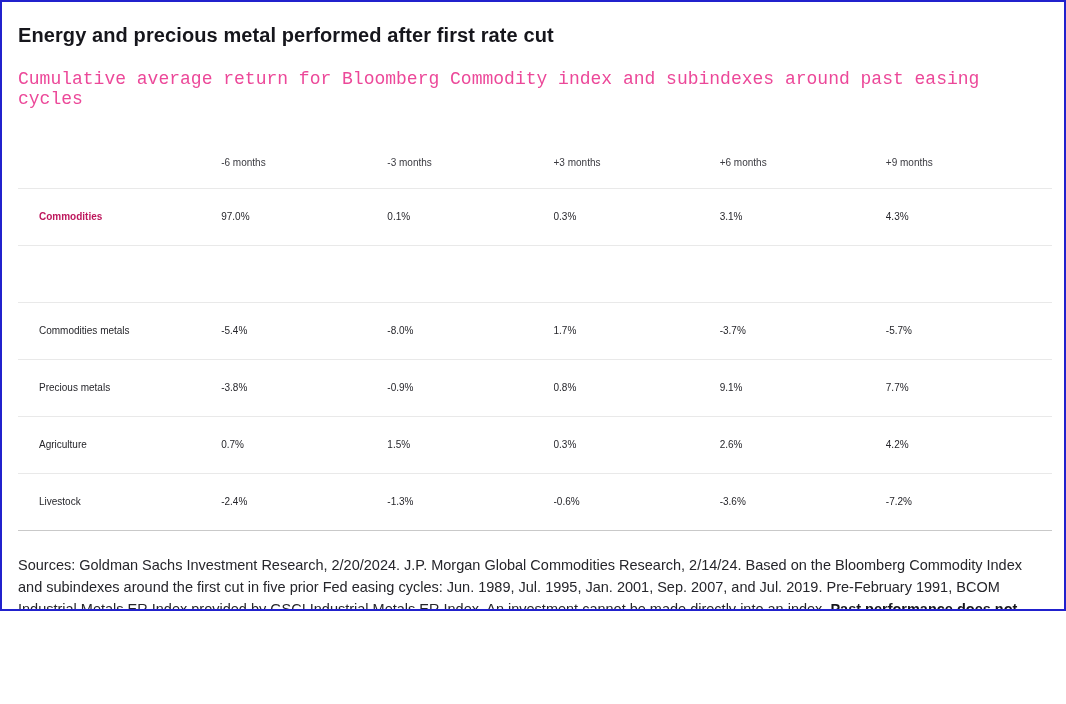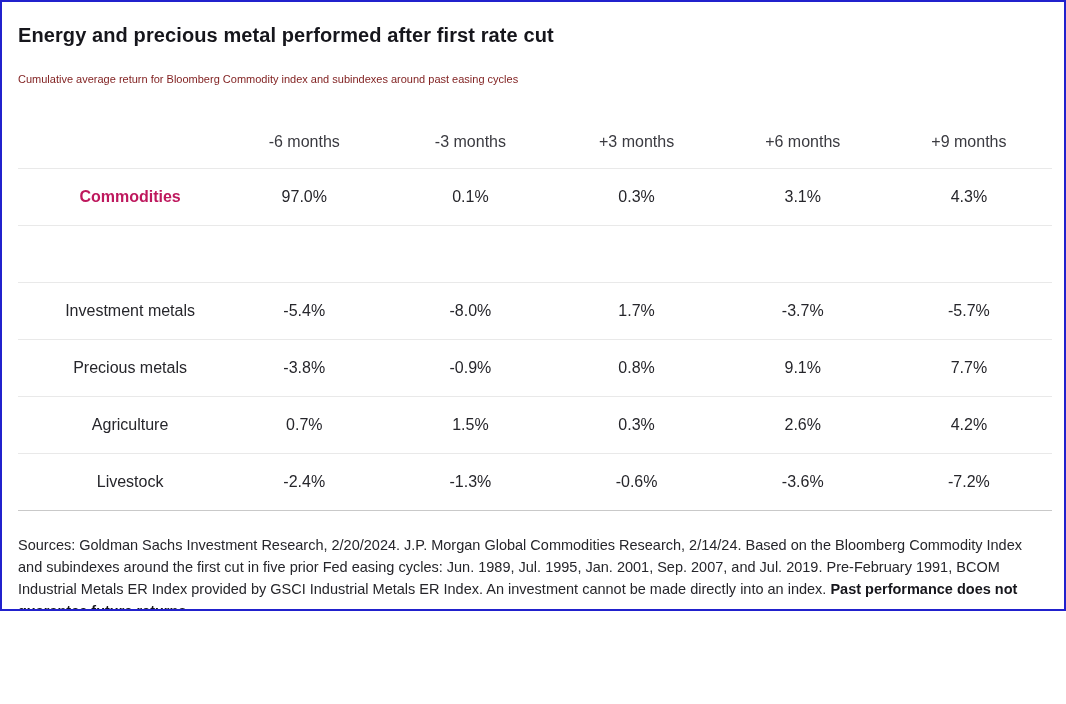--- a/index.html
+++ b/index.html
@@ -18,36 +18,37 @@
   .title {
     margin: 21px 16px 0 16px;
     font-size: 20px;
     line-height: 25px;
     font-weight: bold;
     color: #16161c;
     letter-spacing: 0.1px;
   }
   .subtitle {
     margin: 21px 16px 0 16px;
-    font-size: 11px;
+    font-size: 18px;
     line-height: 20px;
     font-weight: normal;
-    color: #7f1d1d;
+    color: #ec4899;
+    font-family: Liberation Mono, monospace;
   }
   table.returns {
     margin: 28px 16px 0 16px;
     width: 1034px;
     border-collapse: collapse;
     table-layout: fixed;
   }
   table.returns col.c-label { width: 203px; }
   table.returns col.c-data  { width: 166px; }
   table.returns th, table.returns td {
-    text-align: center;
-    font-size: 16px;
+    text-align: left;
+    font-size: 10px;
     font-weight: normal;
     color: #26262b;
     vertical-align: middle;
     padding: 0;
     white-space: nowrap;
     overflow: hidden;
   }
   table.returns thead tr { height: 51px; }
   table.returns thead th {
     color: #3a3a40;
@@ -102,21 +103,21 @@
         <td>97.0%</td>
         <td>0.1%</td>
         <td>0.3%</td>
         <td>3.1%</td>
         <td>4.3%</td>
       </tr>
       <tr class="spacer">
         <td colspan="6"></td>
       </tr>
       <tr>
-        <td class="label-cell">Investment metals</td>
+        <td class="label-cell">Commodities metals</td>
         <td>-5.4%</td>
         <td>-8.0%</td>
         <td>1.7%</td>
         <td>-3.7%</td>
         <td>-5.7%</td>
       </tr>
       <tr>
         <td class="label-cell">Precious metals</td>
         <td>-3.8%</td>
         <td>-0.9%</td>

